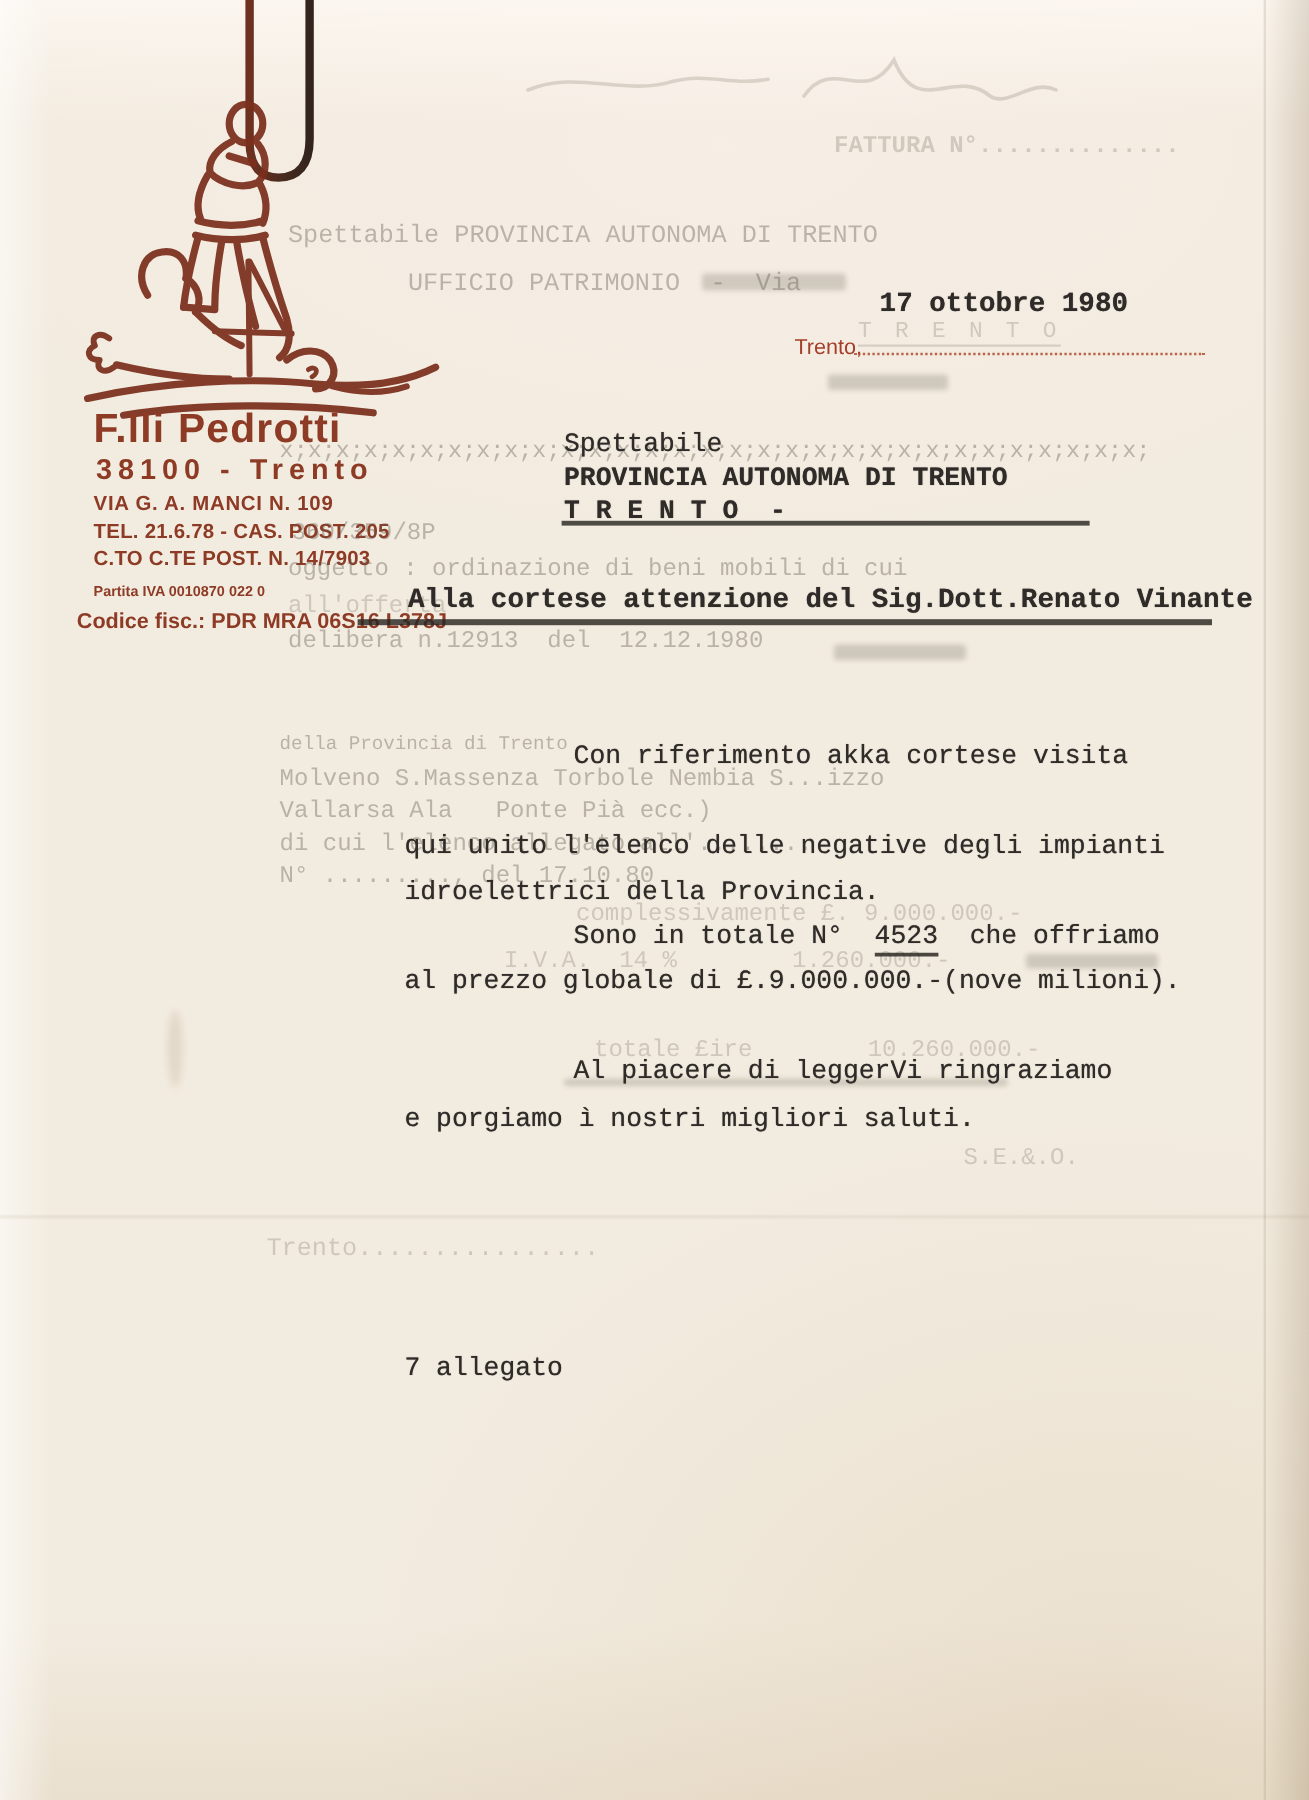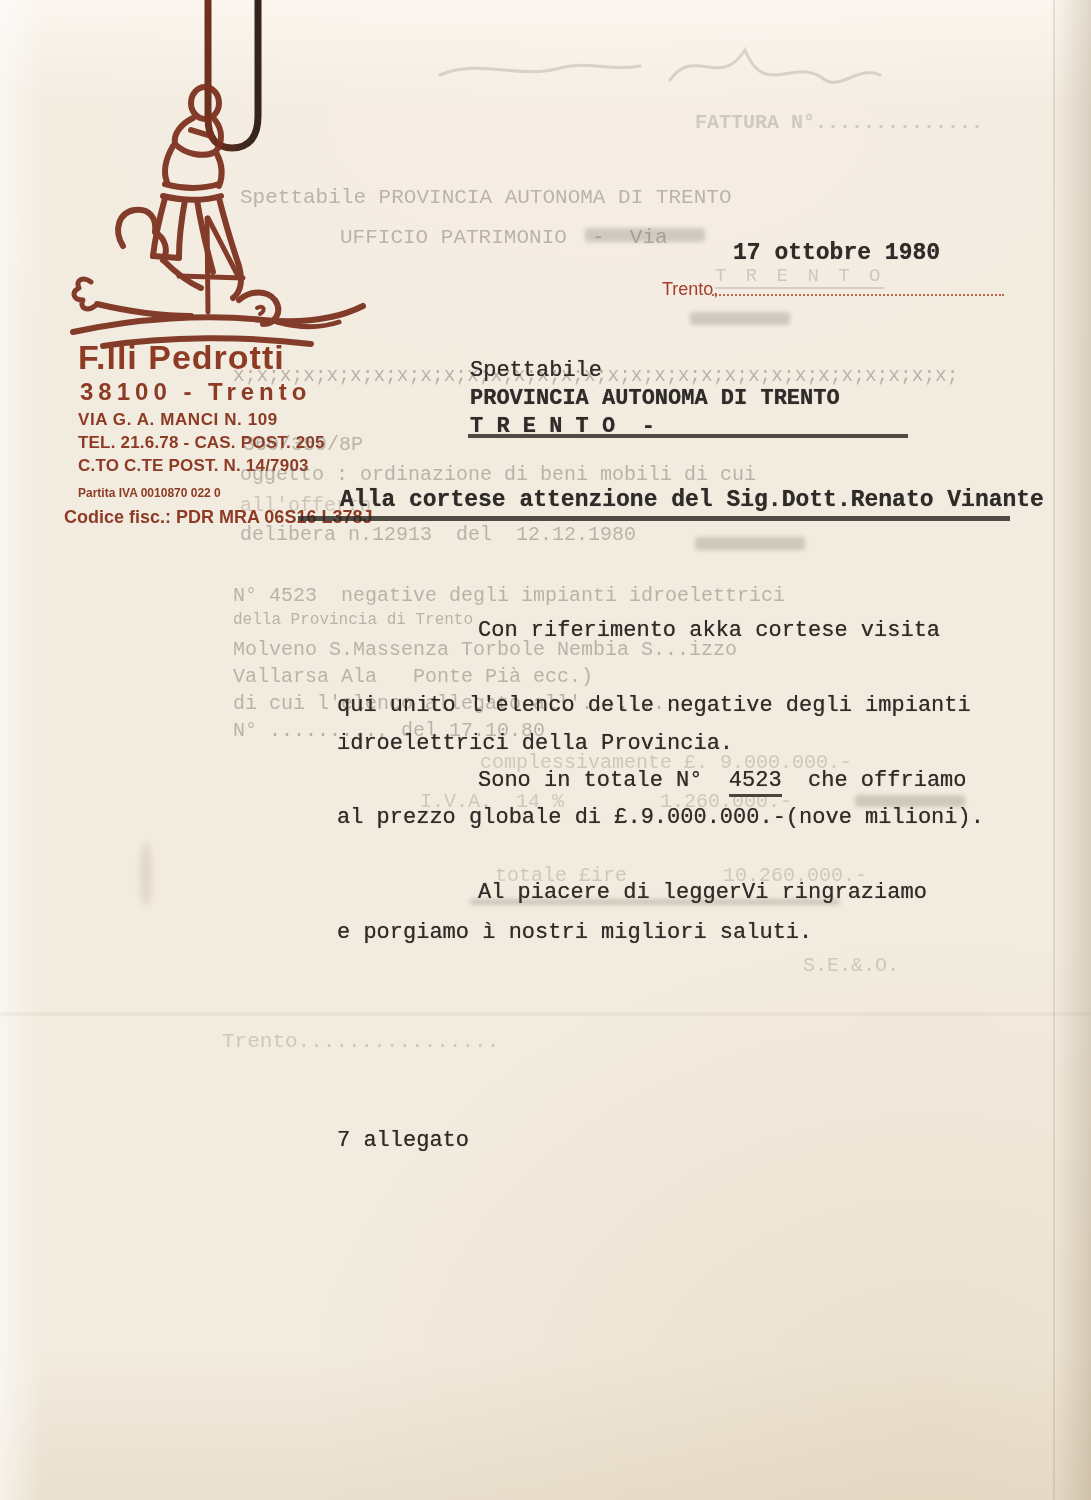--- a/index.html
+++ b/index.html
@@ -122,21 +122,20 @@
   <div class="ghost" style="left:340px;top:226px;font-size:21px;">UFFICIO PATRIMONIO  -  Via</div>
   <div class="smudge" style="left:585px;top:228px;width:120px;height:14px;"></div>
   <div class="ghost lighter" style="left:715px;top:266px;font-size:19px;letter-spacing:4px;border-bottom:2px solid rgba(110,102,90,0.22);">T R E N T O</div>
   <div class="smudge" style="left:690px;top:312px;width:100px;height:13px;"></div>
   <div class="ghost" style="left:233px;top:366px;font-size:19.5px;">x;x;x;x;x;x;x;x;x;x;x;x;x;x;x;x;x;x;x;x;x;x;x;x;x;x;x;x;x;x;x;</div>
   <div class="ghost" style="left:243px;top:434px;font-size:20px;">360/359/8P</div>
   <div class="ghost" style="left:240px;top:464px;font-size:20px;">oggetto : ordinazione di beni mobili di cui</div>
   <div class="ghost lighter" style="left:240px;top:495px;font-size:20px;">all'offerta</div>
   <div class="ghost" style="left:240px;top:524px;font-size:20px;">delibera n.12913  del  12.12.1980</div>
   <div class="smudge" style="left:695px;top:537px;width:110px;height:13px;"></div>
-  <div class="ghost" style="left:233px;top:585px;font-size:20px;">N° 4523  negative degli impianti idroelettrici</div>
   <div class="ghost" style="left:233px;top:612px;font-size:16px;">della Provincia di Trento</div>
   <div class="ghost" style="left:233px;top:639px;font-size:20px;">Molveno S.Massenza Torbole Nembia S...izzo</div>
   <div class="ghost" style="left:233px;top:666px;font-size:20px;">Vallarsa Ala   Ponte Pià ecc.)</div>
   <div class="ghost" style="left:233px;top:693px;font-size:20px;">di cui l'elenco allegato all'........</div>
   <div class="ghost" style="left:233px;top:720px;font-size:20px;">N° ........., del 17.10.80</div>
   <div class="ghost lighter" style="left:480px;top:752px;font-size:20px;">complessivamente £. 9.000.000.-</div>
   <div class="ghost lighter" style="left:420px;top:791px;font-size:20px;">I.V.A.  14 %        1.260.000.-</div>
   <div class="smudge" style="left:855px;top:795px;width:110px;height:12px;"></div>
   <div class="ghost lighter" style="left:495px;top:865px;font-size:20px;">totale £ire        10.260.000.-</div>
   <div class="smudge" style="left:470px;top:899px;width:370px;height:6px;"></div>

